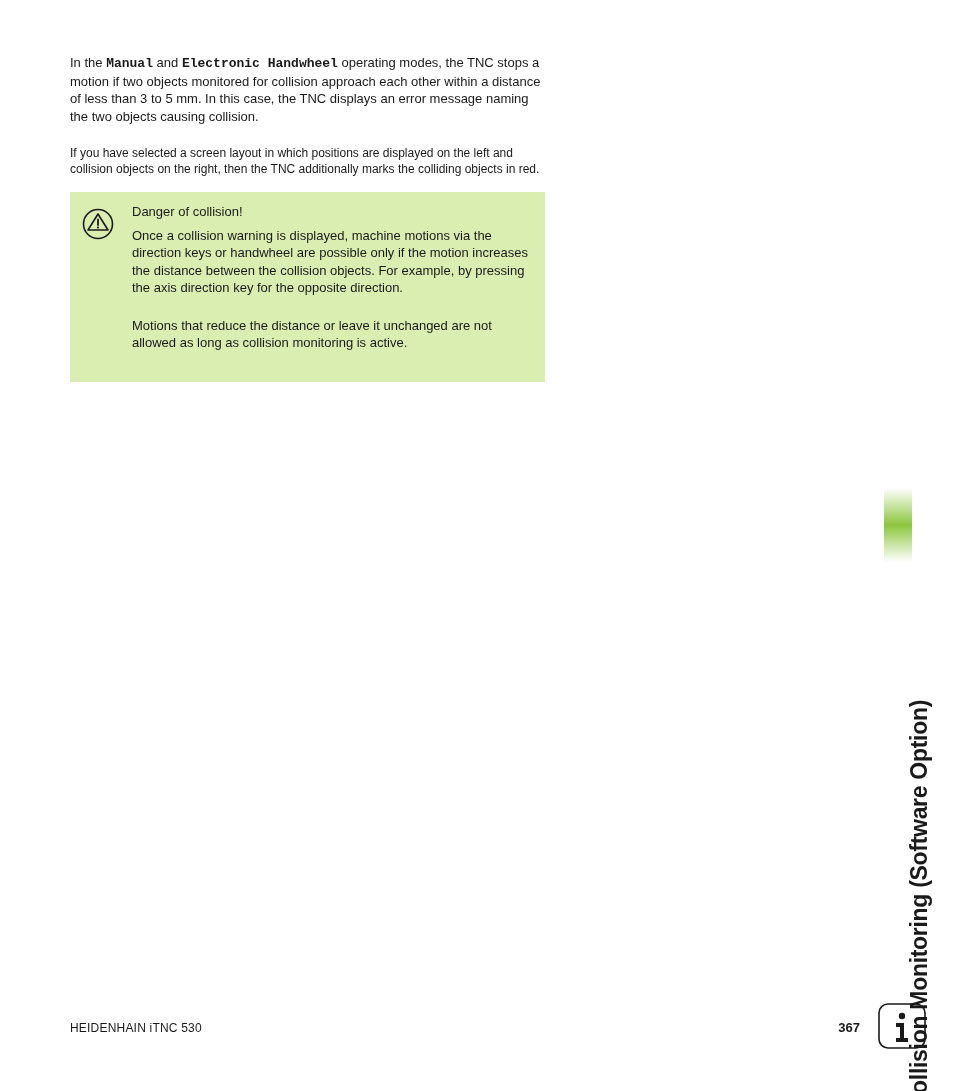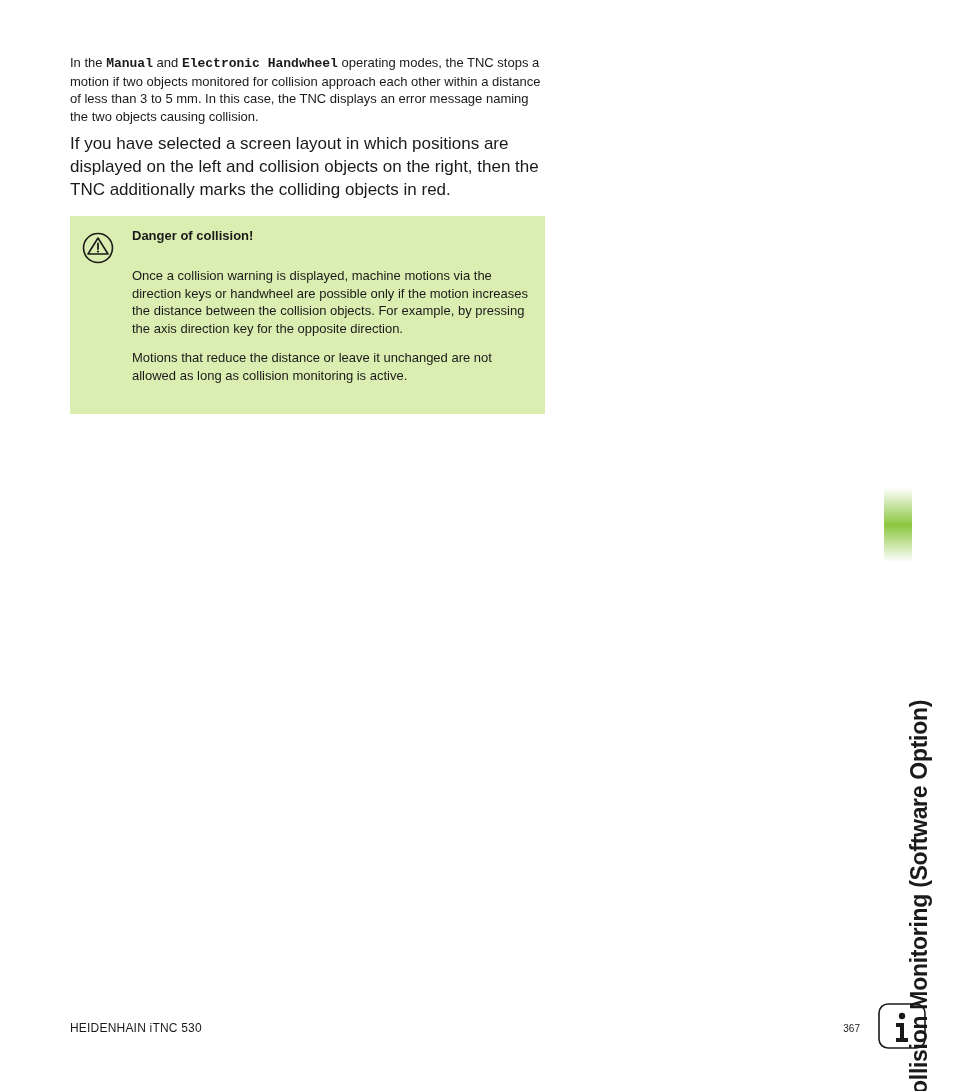--- a/index.html
+++ b/index.html
@@ -20,24 +20,24 @@
   .heading {
     font-size: 17px;
     font-weight: bold;
     line-height: 1.3;
     margin-bottom: 22px;
     letter-spacing: -0.2px;
   }
   .para {
     font-size: 13px;
     line-height: 1.35;
-    margin-bottom: 8px;
+    margin-bottom: 20px;
   }
   .para2 {
-    font-size: 17px;
+    font-size: 12px;
     line-height: 1.35;
     margin-bottom: 14px;
   }
   .mono {
     font-family: "Courier New", monospace;
     font-weight: bold;
     font-size: 13px;
   }
   .warning-box {
     background: #dbeeb1;
@@ -48,27 +48,27 @@
   }
   .warning-icon-wrap {
     flex: 0 0 auto;
     padding-top: 4px;
   }
   .warning-text {
     flex: 1;
   }
   .warn-title {
     font-size: 13px;
-    font-weight: bold;
-    margin-bottom: 24px;
+    font-weight: normal;
+    margin-bottom: 8px;
   }
   .warn-para {
     font-size: 13px;
     line-height: 1.35;
-    margin-bottom: 12px;
+    margin-bottom: 20px;
   }
   .warn-para:last-child { margin-bottom: 16px; }
   .side-title {
     position: absolute;
     right: 30px;
     top: 30px;
     height: 680px;
     width: 40px;
   }
   .side-title-text {
@@ -94,21 +94,21 @@
     position: absolute;
     bottom: 56px;
     left: 70px;
     width: 790px;
     display: flex;
     justify-content: space-between;
     align-items: center;
     font-size: 12px;
   }
   .footer-left { letter-spacing: 0.2px; }
-  .footer-right { font-weight: normal; font-size: 10px; }
+  .footer-right { font-weight: bold; font-size: 13px; }
   .info-icon-wrap {
     position: absolute;
     right: 28px;
     bottom: 38px;
   }
 </style>
 </head>
 <body>
 
 <div class="content">

